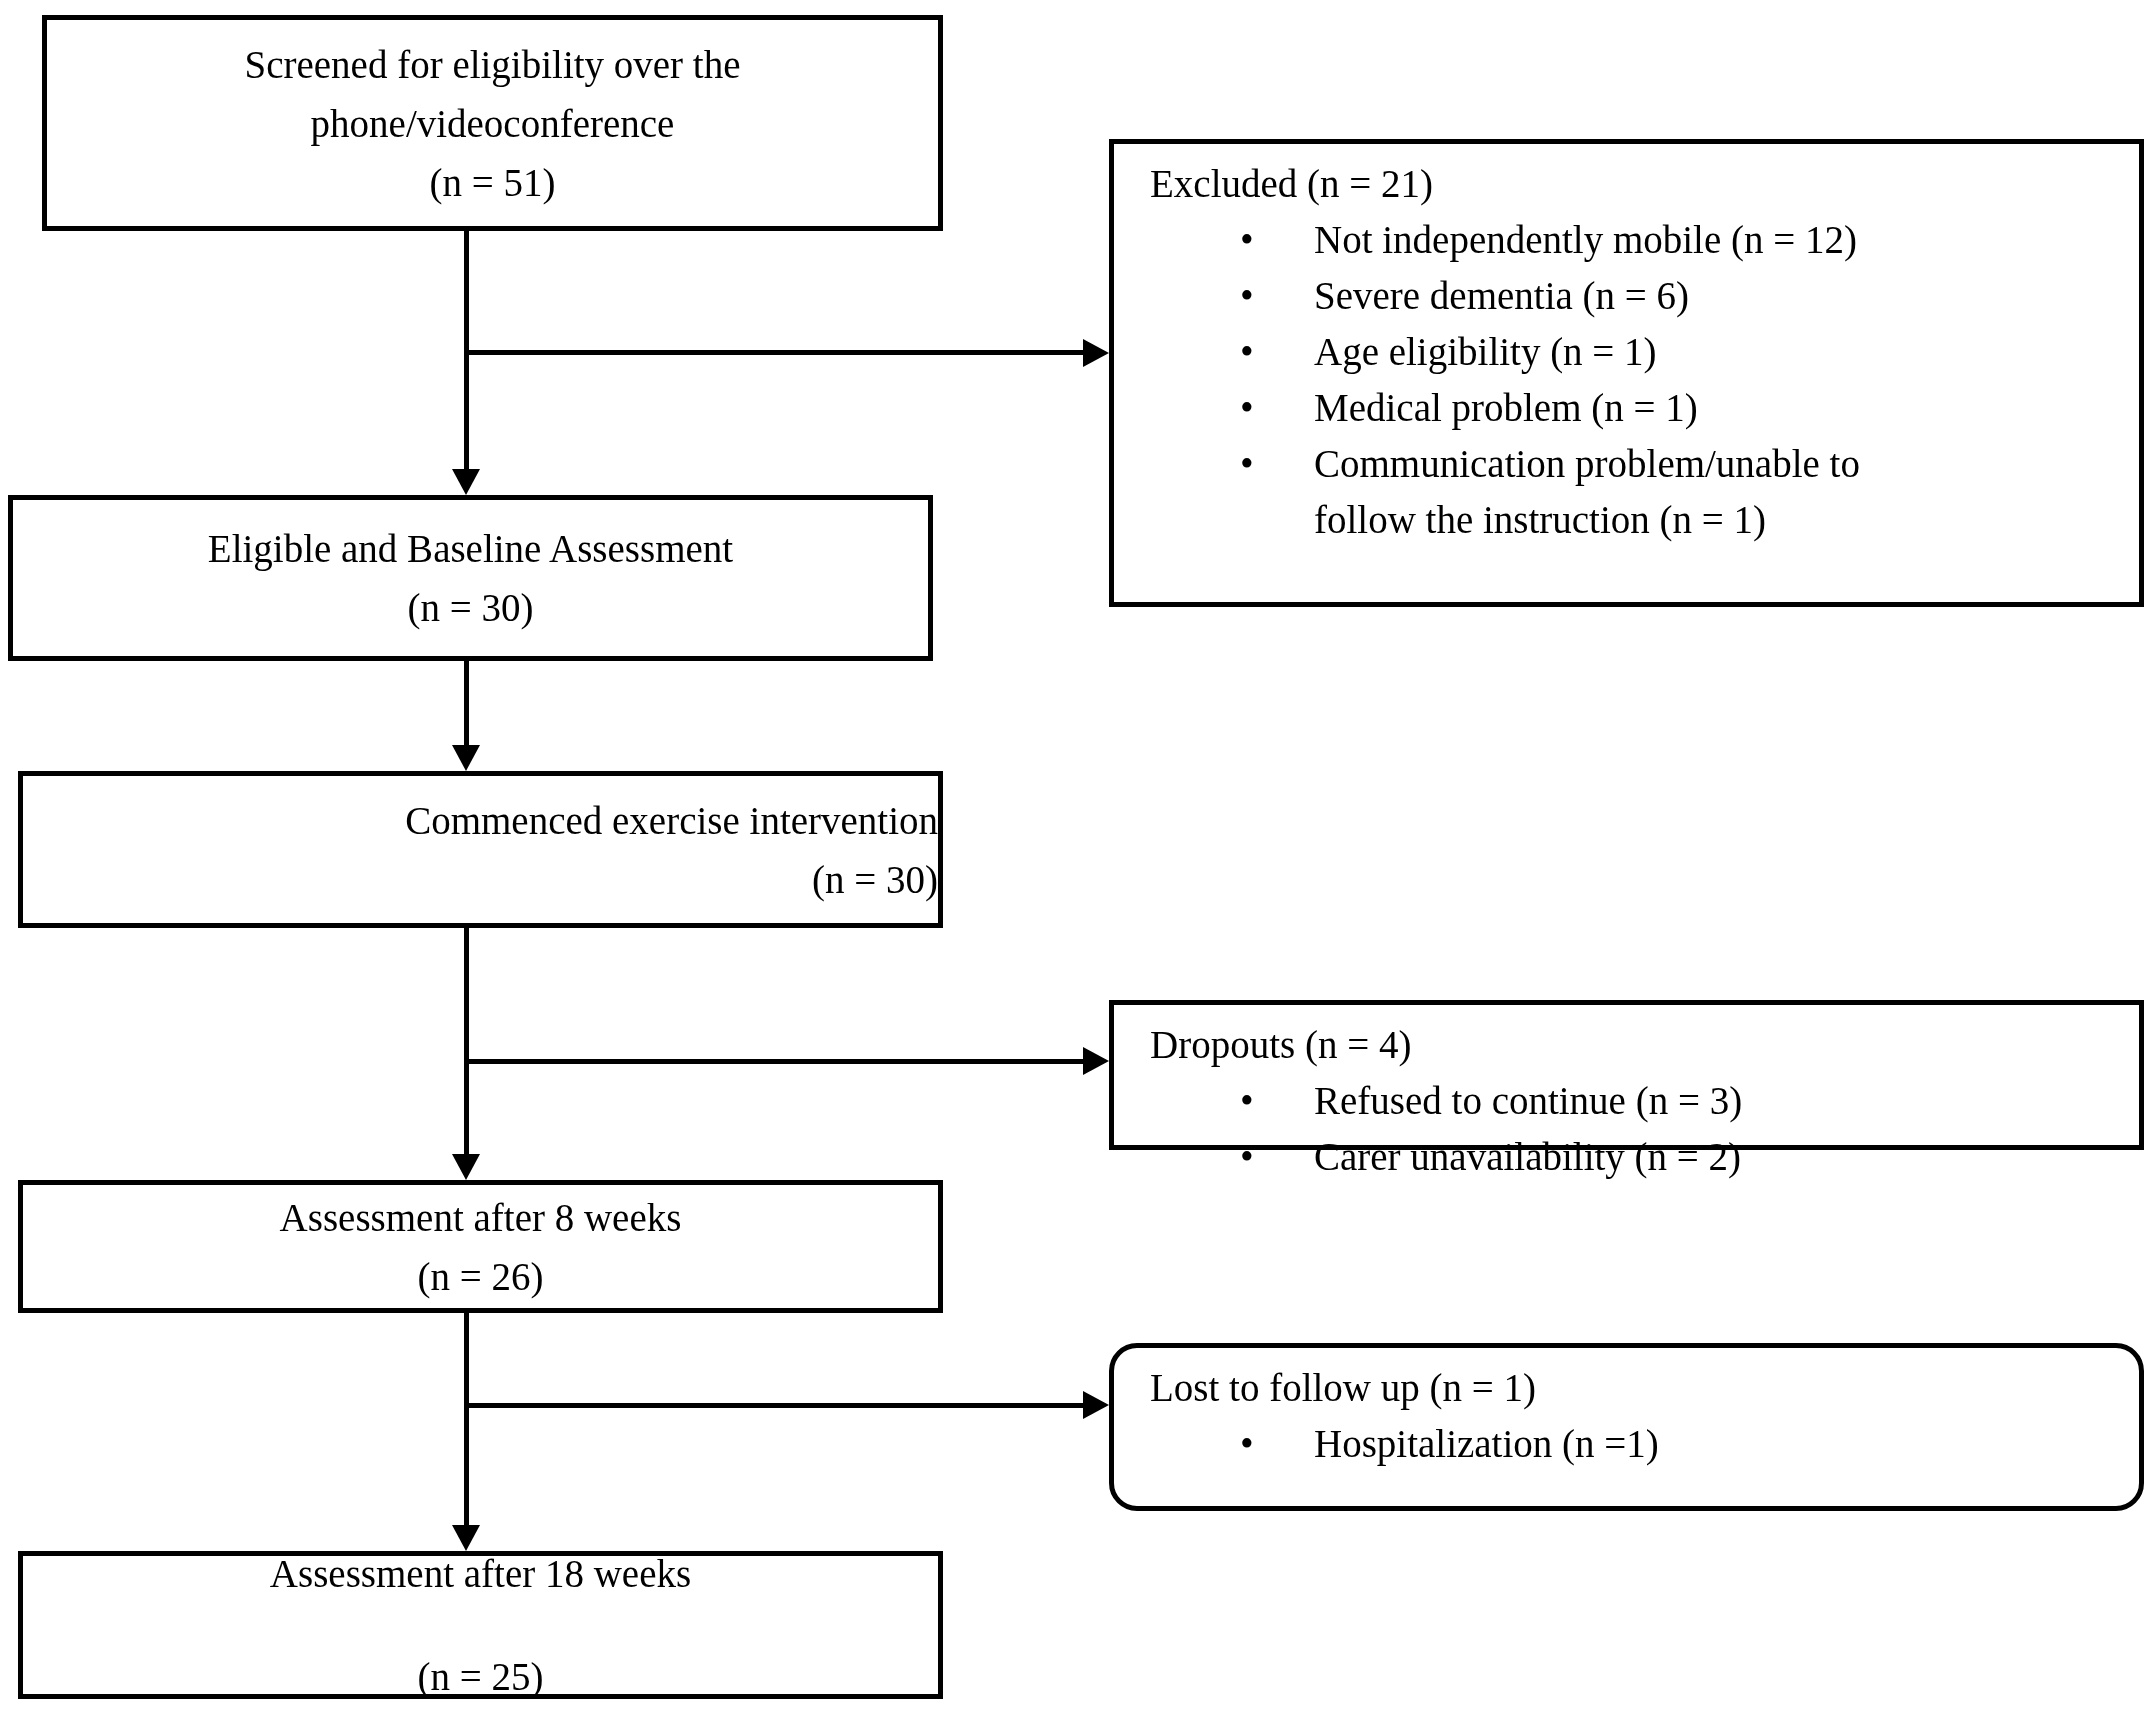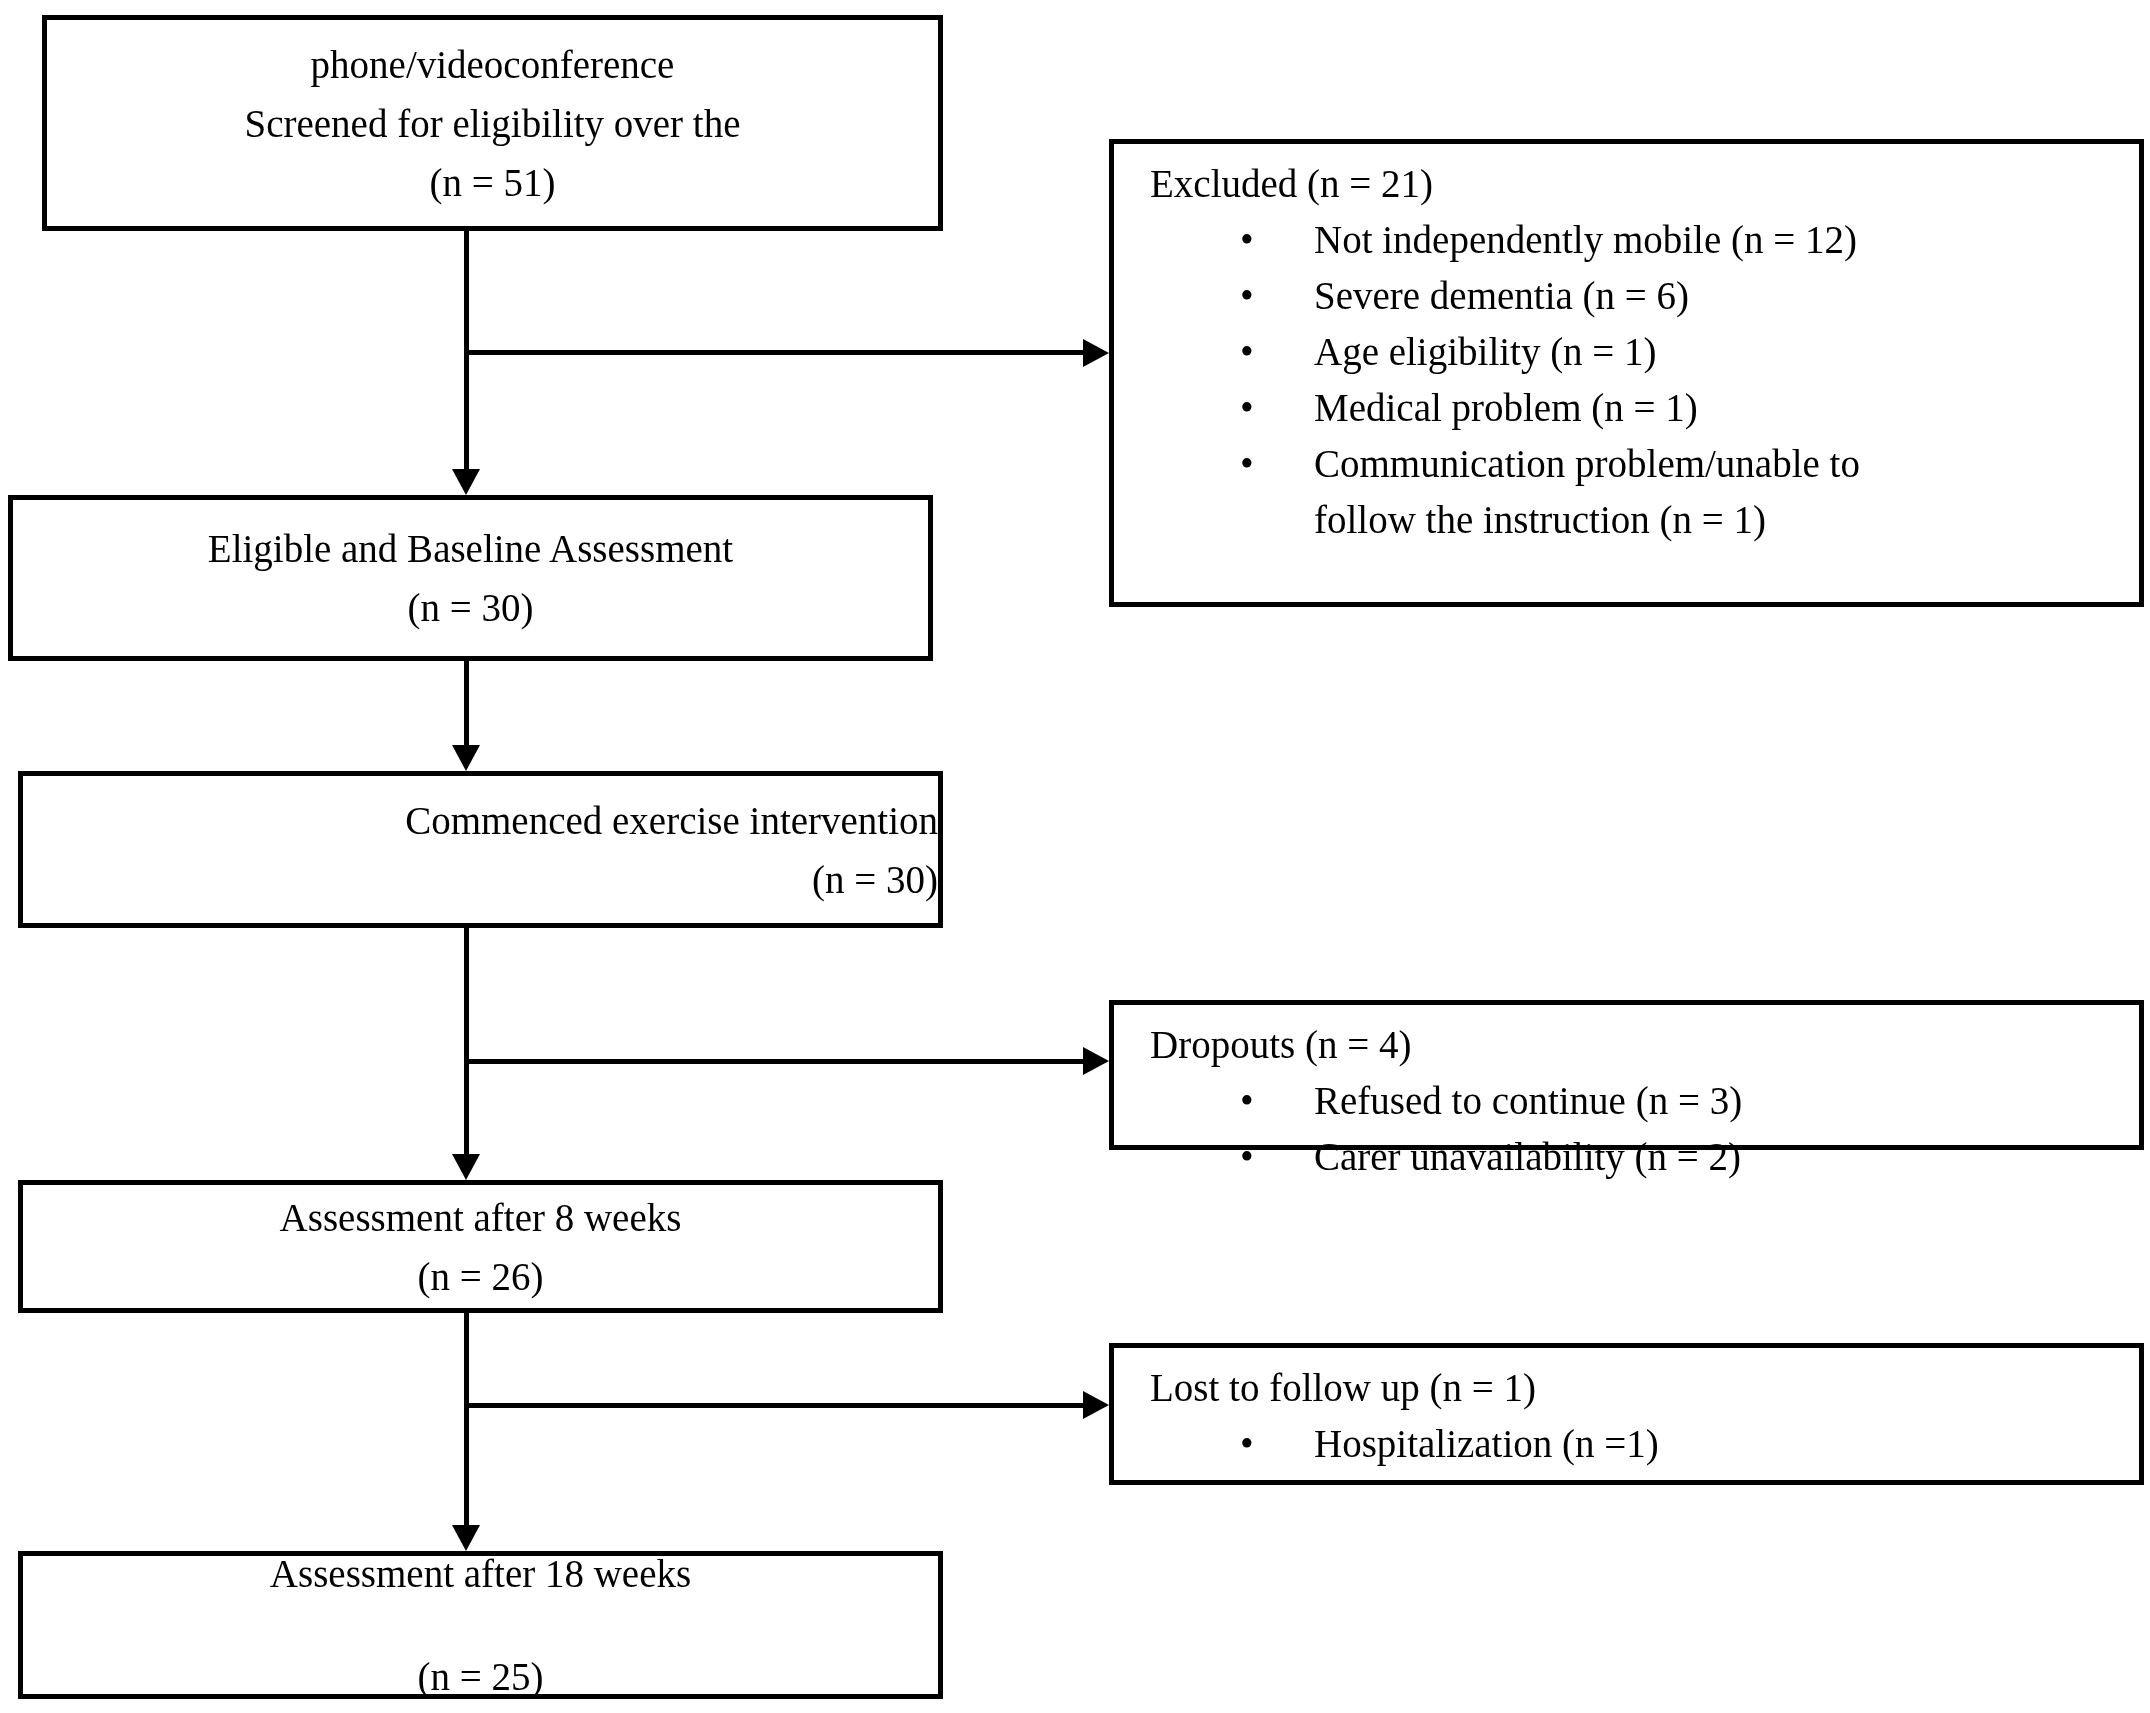--- a/index.html
+++ b/index.html
@@ -38,21 +38,21 @@
     left: 1109px;
     width: 1035px;
     border: 5.3px solid #000;
     background: #fff;
     font-size: 39px;
     line-height: 56px;
     padding: 12px 24px 4px 36px;
   }
   .s1 { top: 139px;  height: 468px; }
   .s2 { top: 1000px; height: 150px; }
-  .s3 { top: 1343px; height: 142px; }
+  .s3 { top: 1343px; height: 168px; border-radius: 28px; }
 
   .items { list-style: none; margin: 0; padding: 0; }
   .items li { position: relative; padding-left: 164px; }
   .bullet { position: absolute; left: 90px; top: 0; }
   .itext .l { display: block; }
 
   
   .vline { position: absolute; left: 464px; width: 4.7px; background: #000; }
   .v1 { top: 231px;  height: 240px; }
   .v2 { top: 661px; height: 86px; }
@@ -85,22 +85,22 @@
   .ar1 { top: 339px; }
   .ar2 { top: 1047px; }
   .ar3 { top: 1391px; }
 </style>
 </head>
 <body>
 
 <div id="canvas">
 
   <div class="mbox b1">
+    <div>Screened for eligibility over the</div>
     <div>phone/videoconference</div>
-    <div>Screened for eligibility over the</div>
     <div>(n = 51)</div>
   </div>
 
   <div class="mbox b2">
     <div>Eligible and Baseline Assessment</div>
     <div>(n = 30)</div>
   </div>
 
   <div class="mbox b3">
     <div>Commenced exercise intervention</div>

